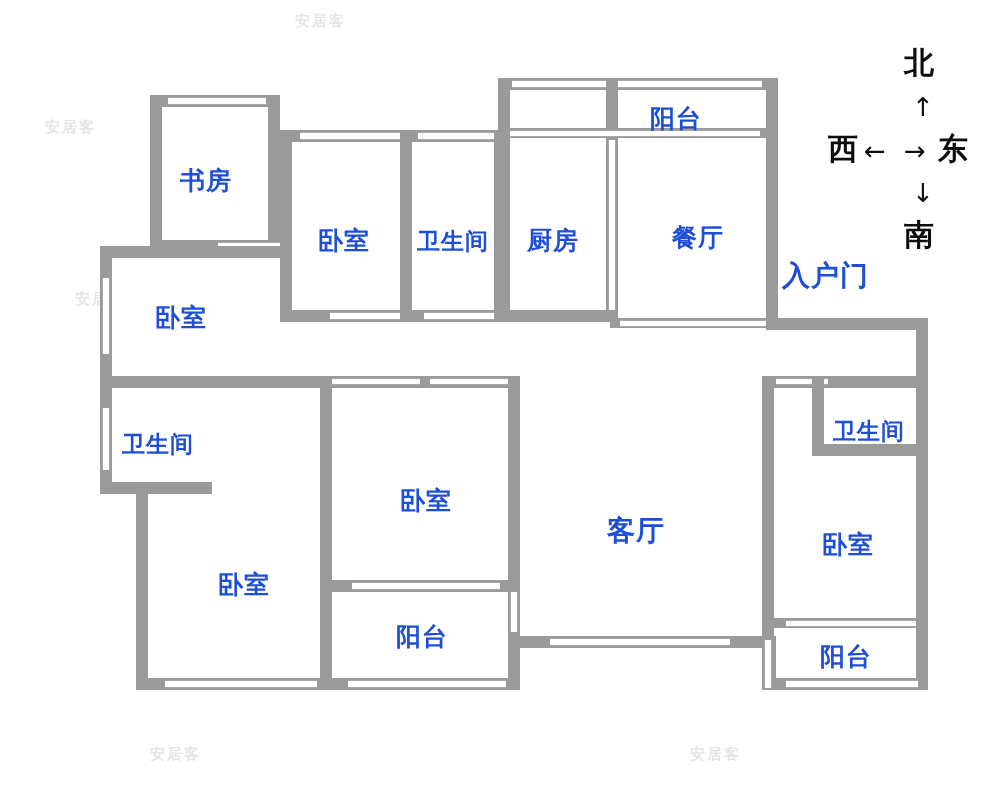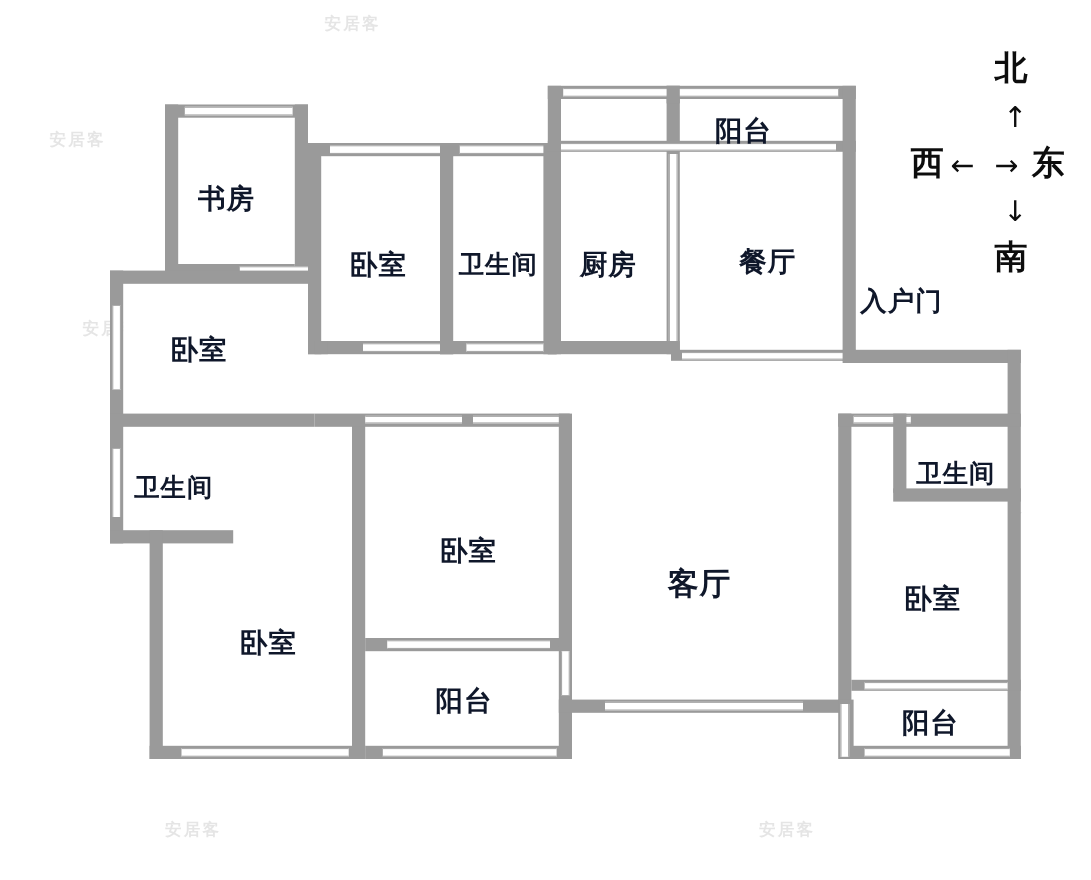--- a/index.html
+++ b/index.html
@@ -42,29 +42,29 @@
   }
   
   .room {
     position: absolute;
     background: #ffffff;
   }
 
   
   .label {
     position: absolute;
-    color: #0f172a;
+    color: #1d4ed8;
     font-weight: bold;
     white-space: nowrap;
     letter-spacing: 1px;
     line-height: 1;
   }
   .lbl-room { font-size: 25px; }
   .lbl-room-sm { font-size: 23px; }
-  .lbl-door { font-size: 24px; }
+  .lbl-door { font-size: 28px; }
 
   
   #compass {
     position: absolute;
     left: 800px;
     top: 22px;
     width: 190px;
     height: 240px;
   }
   .compass-text {

